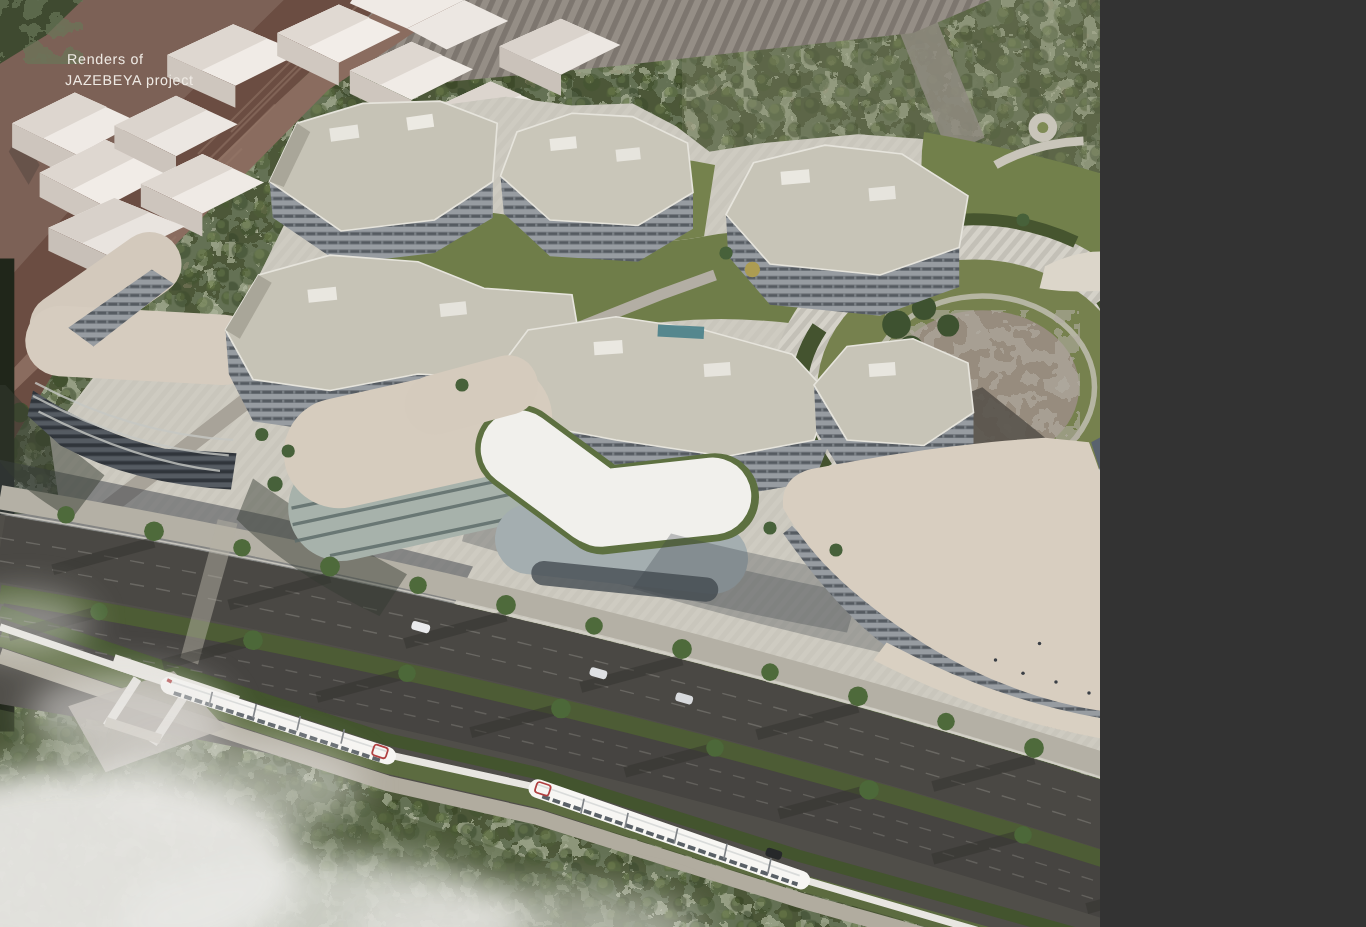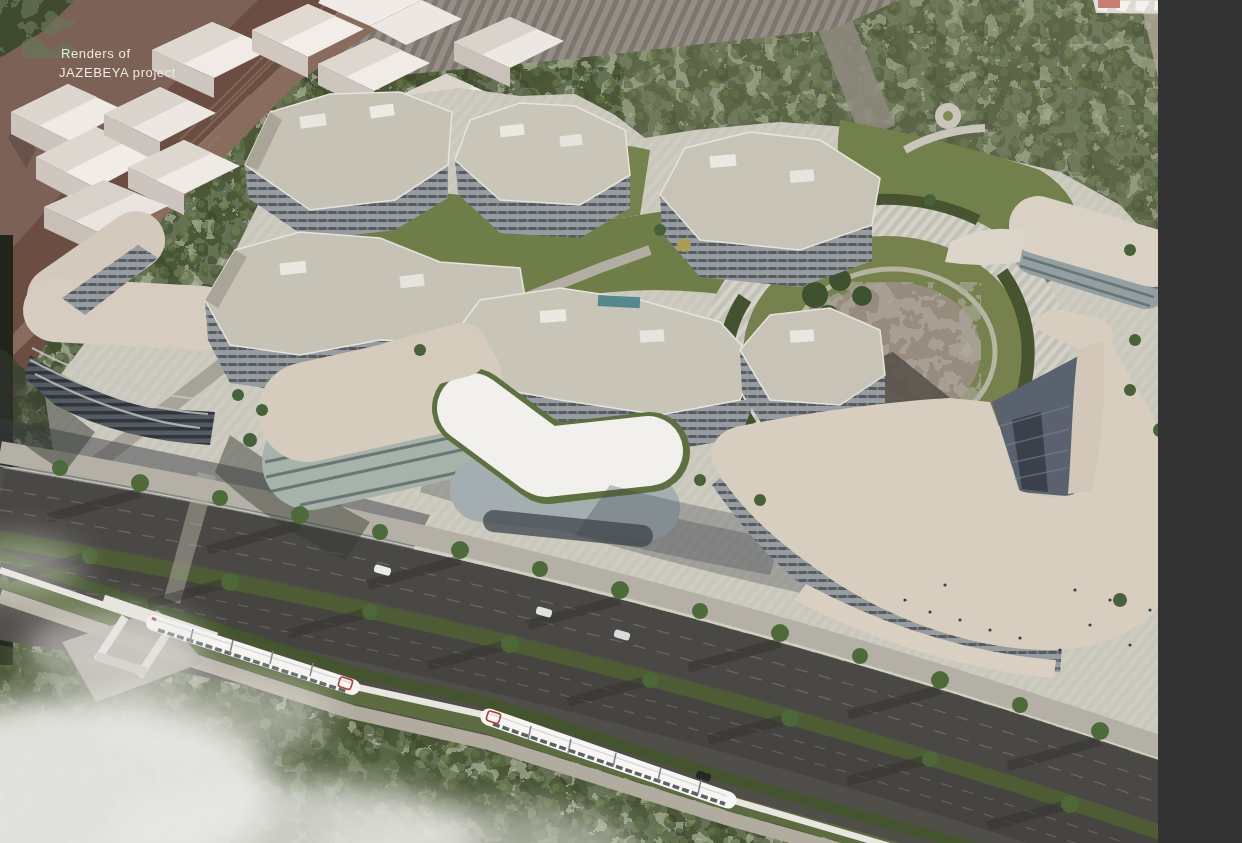--- a/index.html
+++ b/index.html
@@ -1,16 +1,16 @@
 <!DOCTYPE html>
 <html><head>
 <meta charset="utf-8">
 <style>
 html,body{margin:0;padding:0;background:#333}
-#stage{position:relative;width:1158px;height:843px;overflow:hidden;font-family:"Liberation Sans",sans-serif}
+#stage{position:relative;width:1000px;height:843px;overflow:hidden;font-family:"Liberation Sans",sans-serif}
 </style>
 </head>
 <body>
 <div id="stage">
 <svg width="1242" height="843" viewBox="0 0 1242 843" xmlns="http://www.w3.org/2000/svg">
 <defs>
 <filter id="treeDark" x="0%" y="0%" width="100%" height="100%">
   <feTurbulence type="fractalNoise" baseFrequency="0.045" numOctaves="4" seed="11"></feTurbulence>
   <feComponentTransfer>
             <feFuncA type="discrete" tableValues="0 0 0.85 0.95"></feFuncA>

